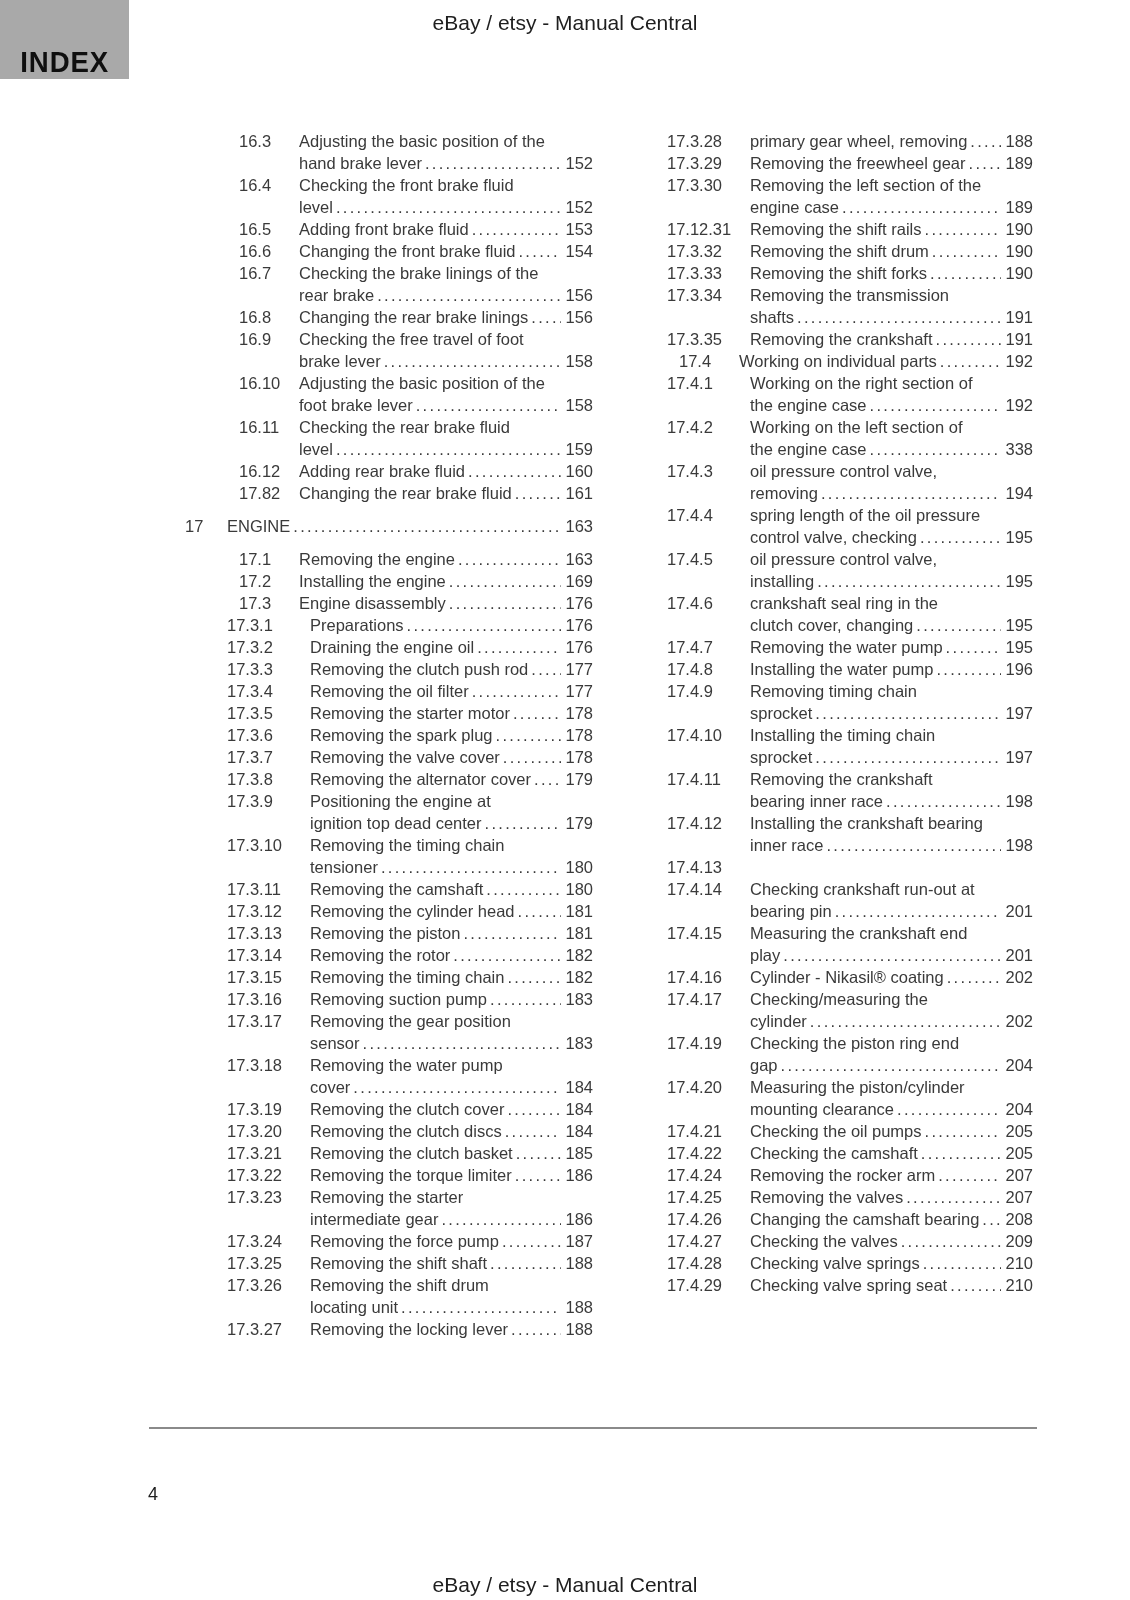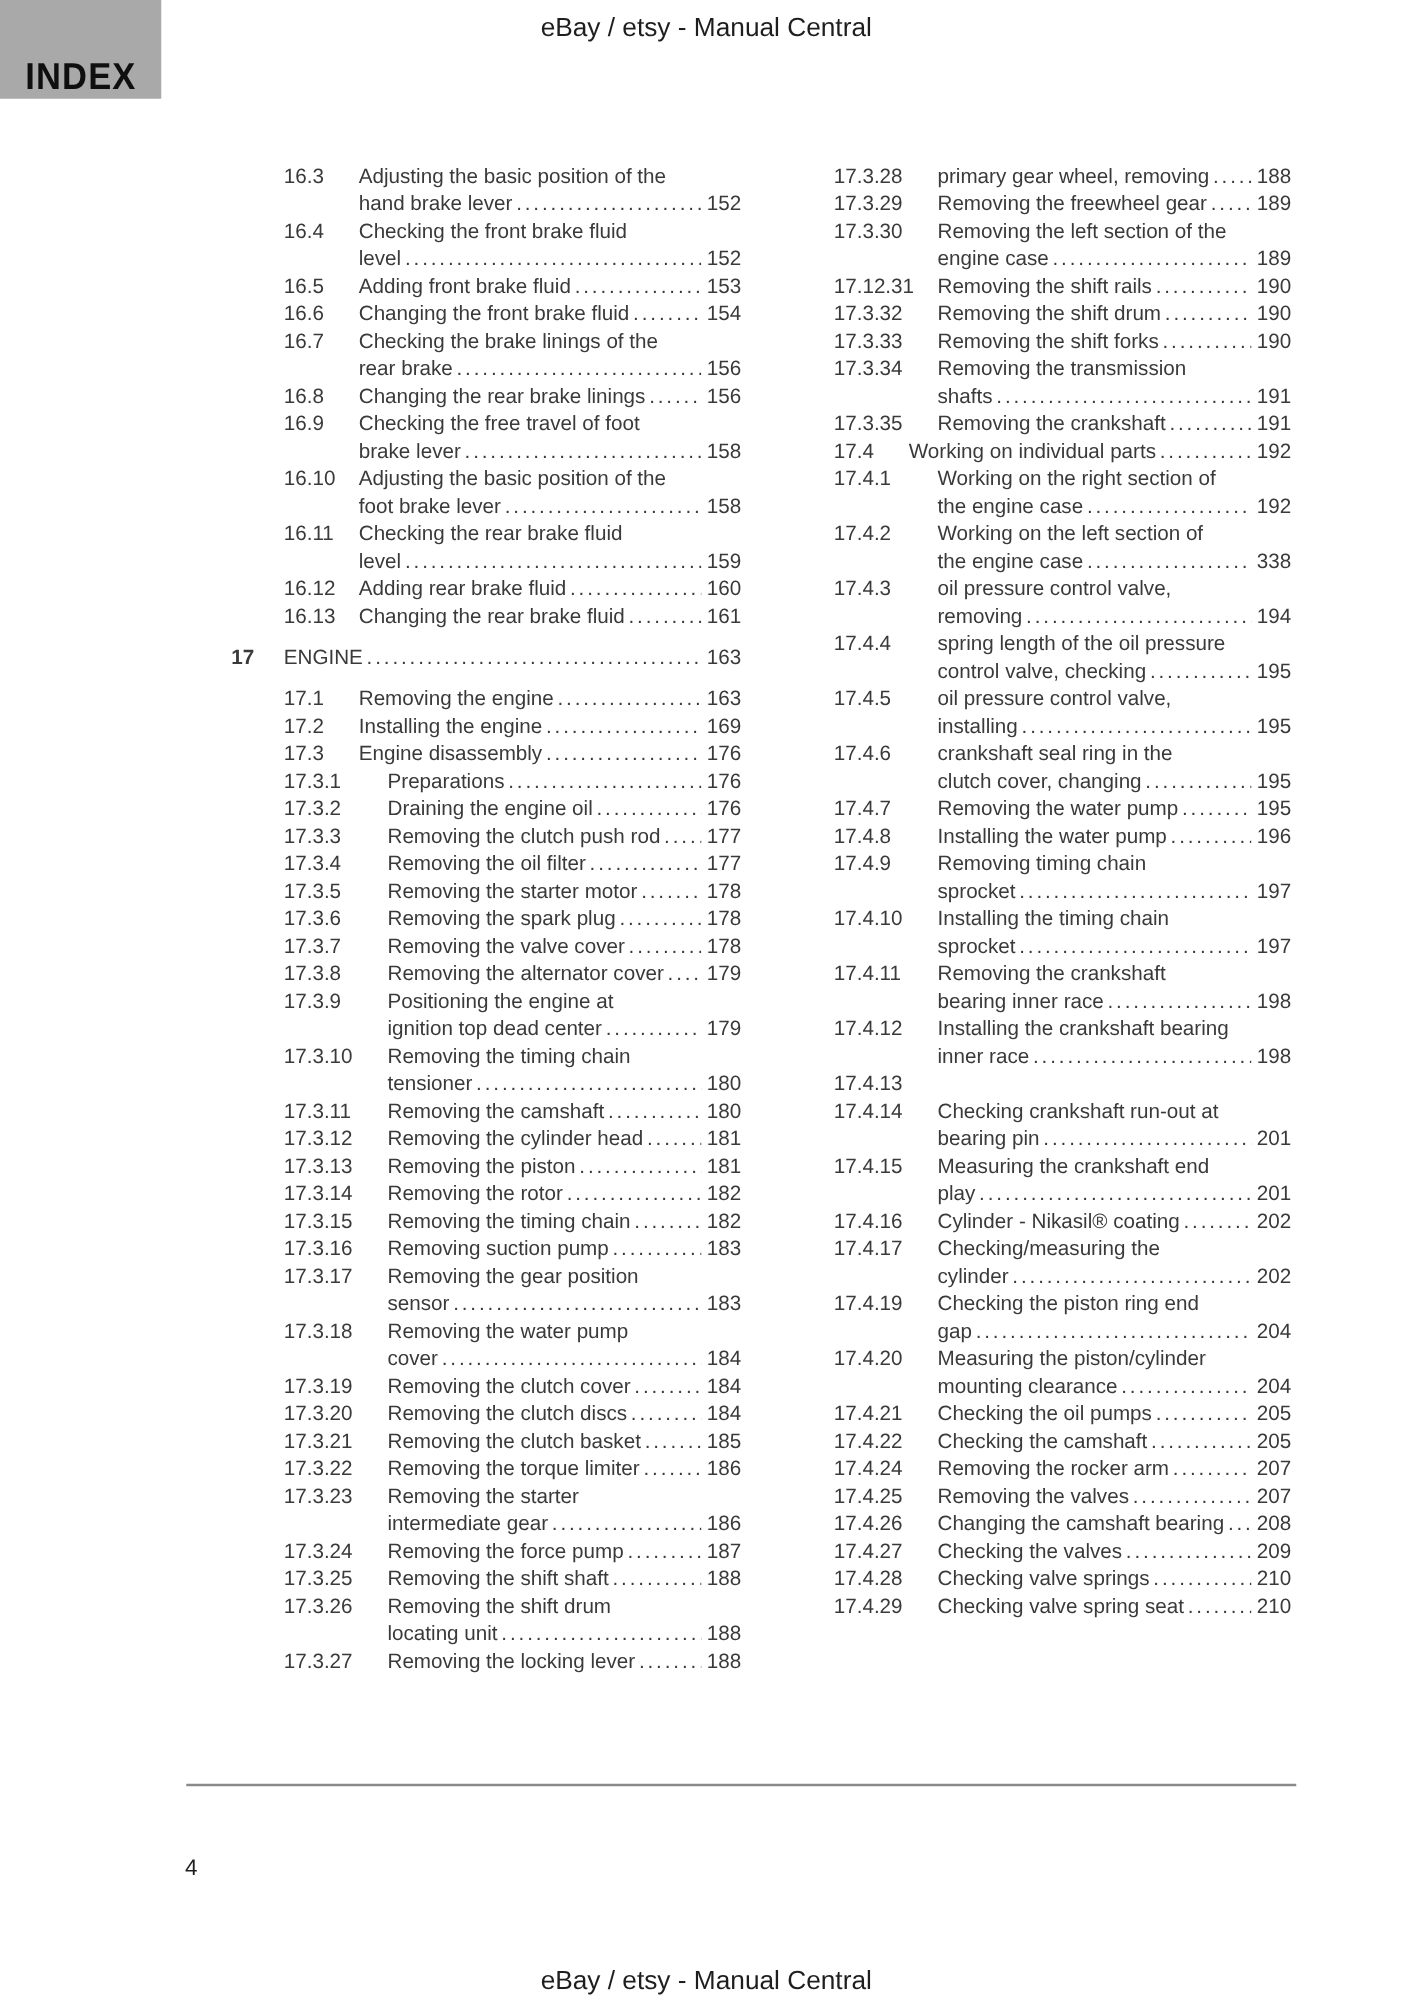--- a/index.html
+++ b/index.html
@@ -20,23 +20,23 @@
   .page-header {
     position:absolute; top:11px; left:0; width:1130px; text-align:center;
     font-size:21px; color:#1e1e1e;
   }
   .toc-col { position:absolute; top:130px; width:408px; }
   #col-left  { left:185px; }
   #col-right { left:625px; }
   .entry { display:flex; align-items:flex-start; font-size:16.5px; line-height:22px; }
   .entry .num { flex:0 0 auto; }
   .lvl1 { margin:11px 0; }
-  .lvl1 .num { width:42px;font-weight:bold; }
+  .lvl1 .num { width:42px; }
   .lvl2 { padding-left:42px; }
-  .lvl2 .num { width:60px; }
+  .lvl2 .num { width:60px;margin-left:12px; }
   .lvl3 { padding-left:42px; }
   .lvl3 .num { width:83px; }
   .body { flex:1; min-width:0; }
   .line { white-space:nowrap; }
   .line.last { display:flex; align-items:baseline; }
   .txt { flex:0 0 auto; white-space:nowrap; }
   .dots { flex:1 1 auto; overflow:hidden; white-space:nowrap; margin:0 2px 0 3px; }
   .dots::after {
     content:"........................................................................................";
     letter-spacing:2.3px;
@@ -166,21 +166,21 @@
       <span class="num">16.12</span>
       <div class="body">
         <div class="line last">
           <span class="txt">Adding rear brake fluid</span>
           <span class="dots"></span>
           <span class="pg">160</span>
         </div>
       </div>
     </div>
     <div class="entry lvl2">
-      <span class="num">16.13</span>
+      <span class="num">17.82</span>
       <div class="body">
         <div class="line last">
           <span class="txt">Changing the rear brake fluid</span>
           <span class="dots"></span>
           <span class="pg">161</span>
         </div>
       </div>
     </div>
     <div class="entry lvl1">
       <span class="num">17</span>

